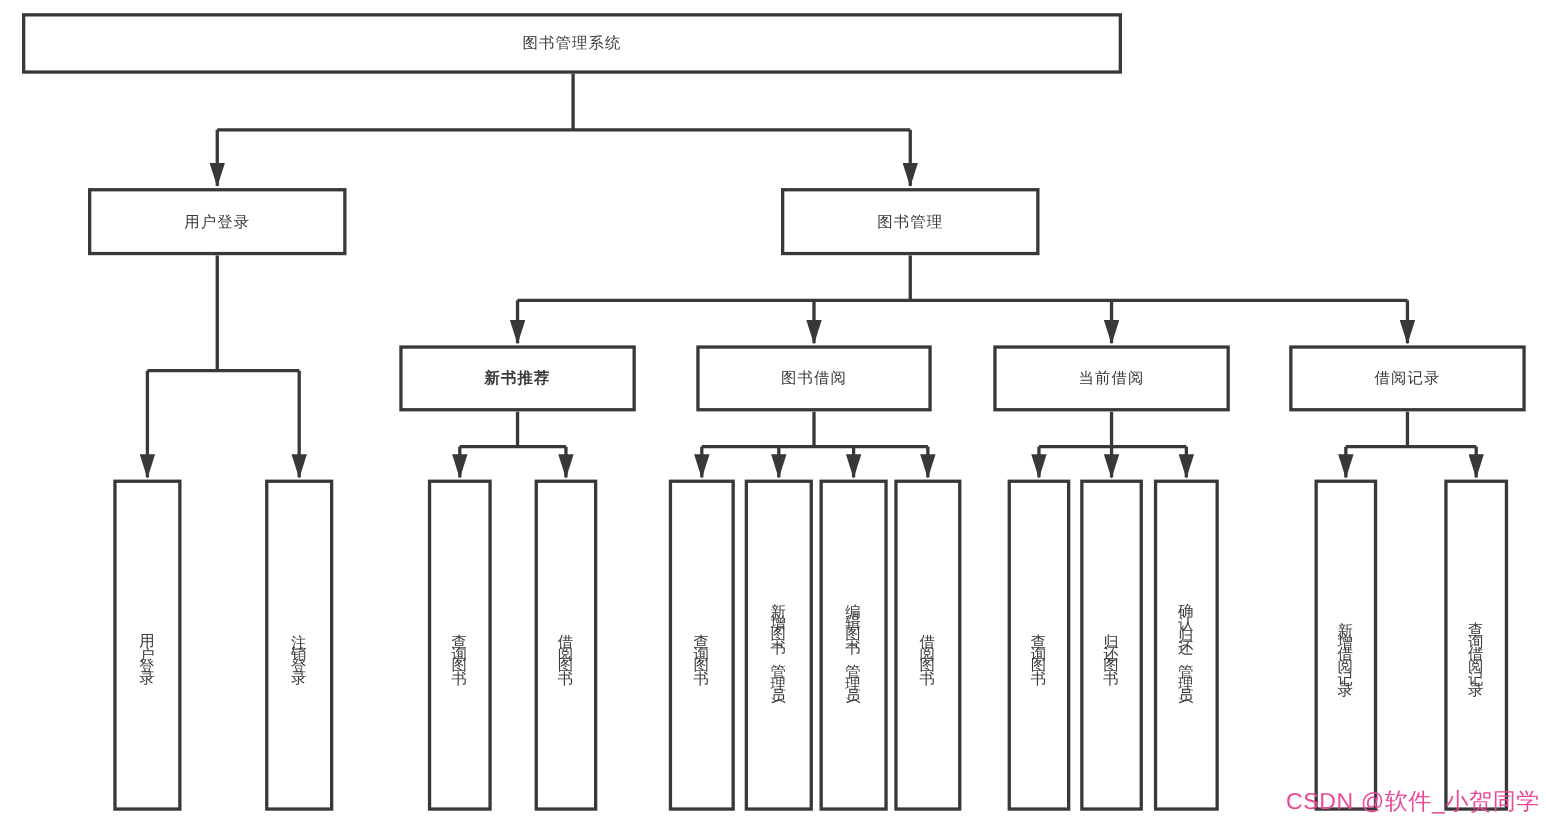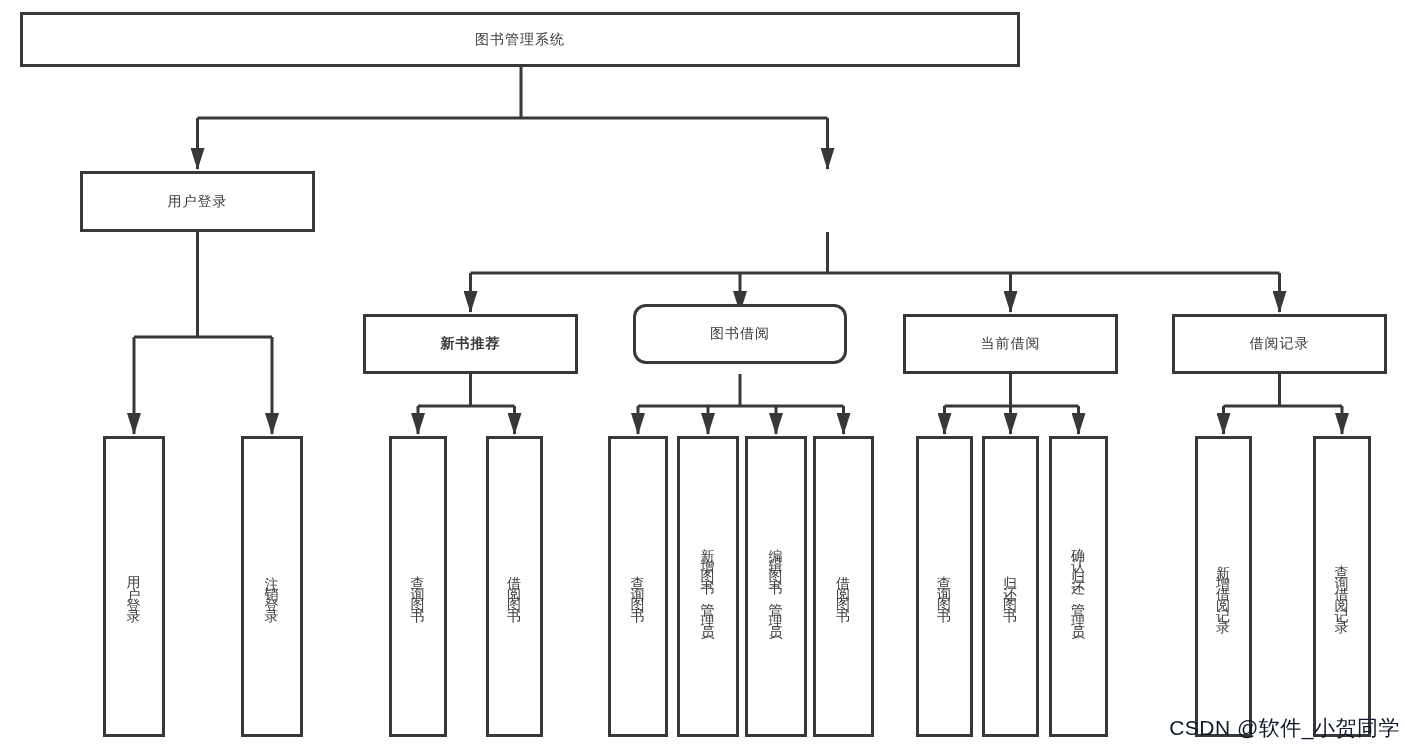--- a/index.html
+++ b/index.html
@@ -35,21 +35,21 @@
     text-orientation: mixed;
     letter-spacing: 11px;
     line-height: 1;
     white-space: nowrap;
   }
   .watermark {
     position: absolute;
     top: 714px;
     right: 5px;
     font-size: 21px;
-    color: #0f172a;
+    color: #ec4899;
     z-index: 3;
     letter-spacing: 0.5px;
   }
 </style>
 </head>
 <body>
 
 <div class="stage">
 
   <svg class="connectors" viewBox="0 0 1405 747" aria-hidden="true">
@@ -95,25 +95,28 @@
     </g>
   </svg>
 
   <div class="box" style="left:20px;top:12px;width:1000px;height:55px;">
     <span>图书管理系统</span>
   </div>
 
   <div class="box" style="left:80px;top:171px;width:235px;height:61px;">
     <span>用户登录</span>
   </div>
+  <div class="box" style="left:710px;top:171px;width:235px;height:61px;">
+    <span>图书管理</span>
+  </div>
 
   <div class="box" style="left:363px;top:314px;width:215px;height:60px;font-weight:bold;">
     <span>新书推荐</span>
   </div>
-  <div class="box" style="left:633px;top:304px;width:214px;height:60px;border-radius:13px;">
+  <div class="box" style="left:633px;top:314px;width:214px;height:60px;">
     <span>图书借阅</span>
   </div>
   <div class="box" style="left:1172px;top:314px;width:215px;height:60px;">
     <span>借阅记录</span>
   </div>
   <div class="box" style="left:903px;top:314px;width:215px;height:60px;">
     <span>当前借阅</span>
   </div>
 
   <div class="box" style="left:103px;top:436px;width:62px;height:301px;">

